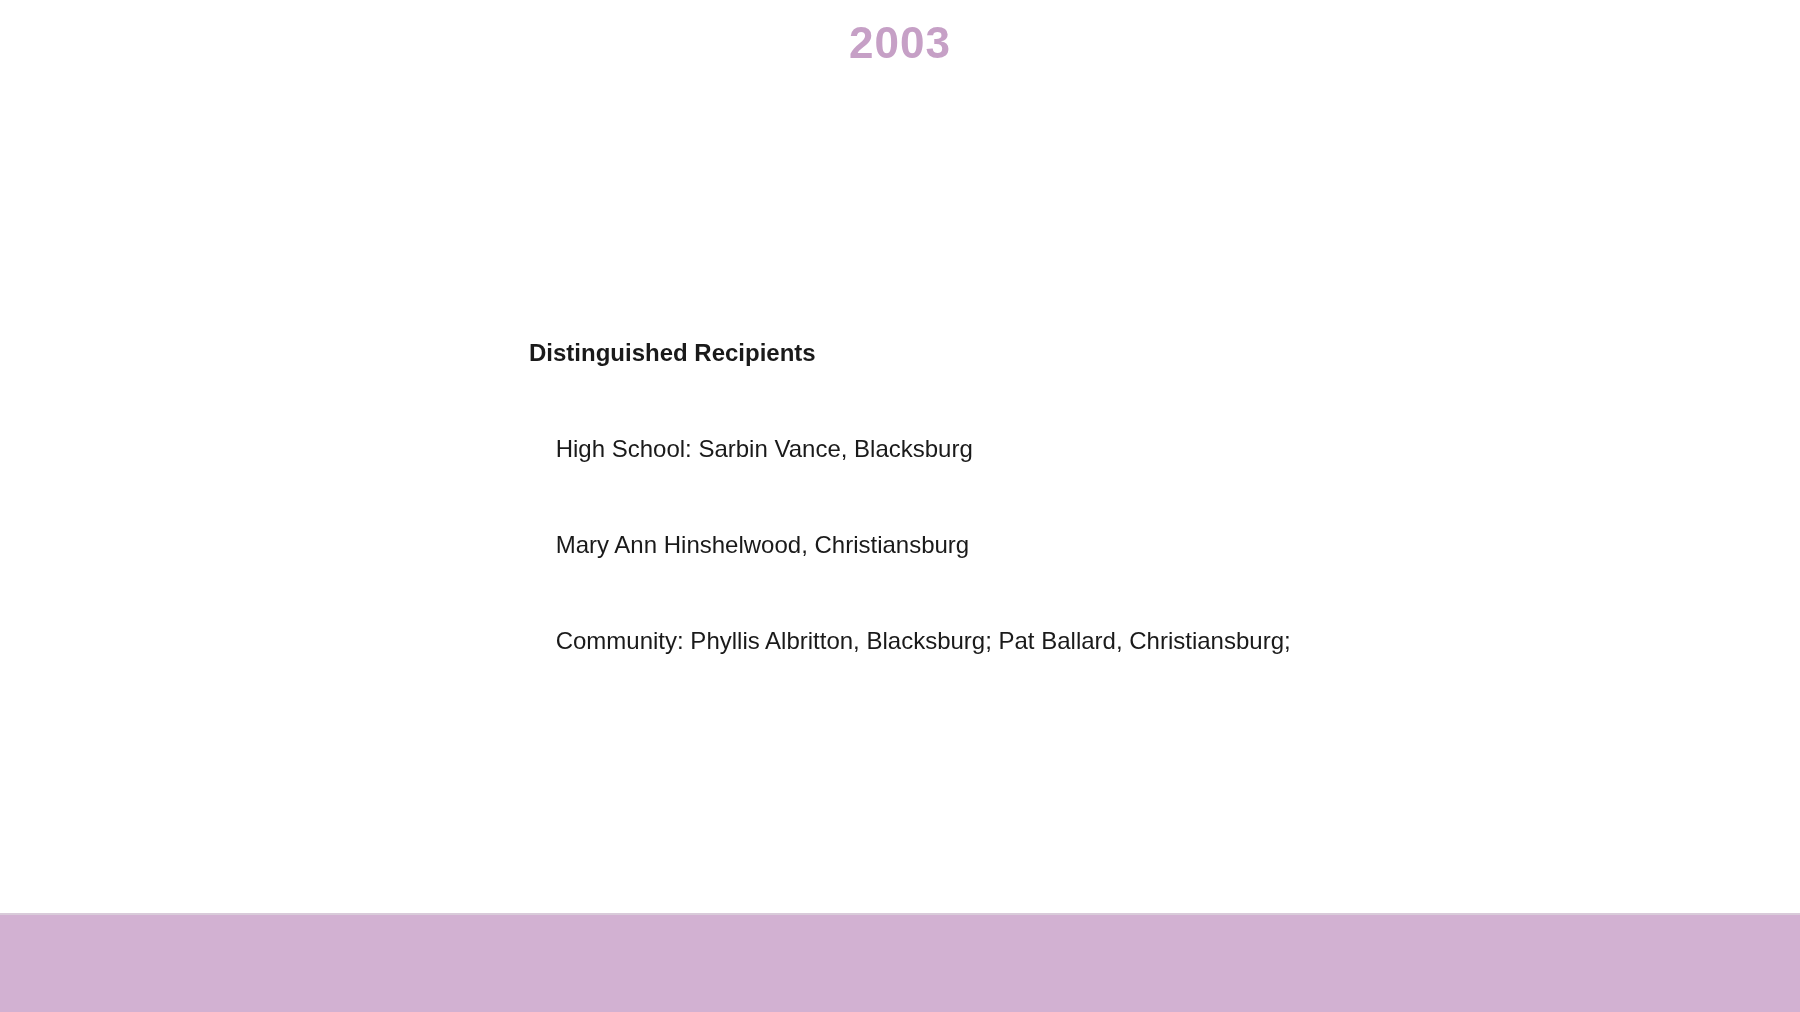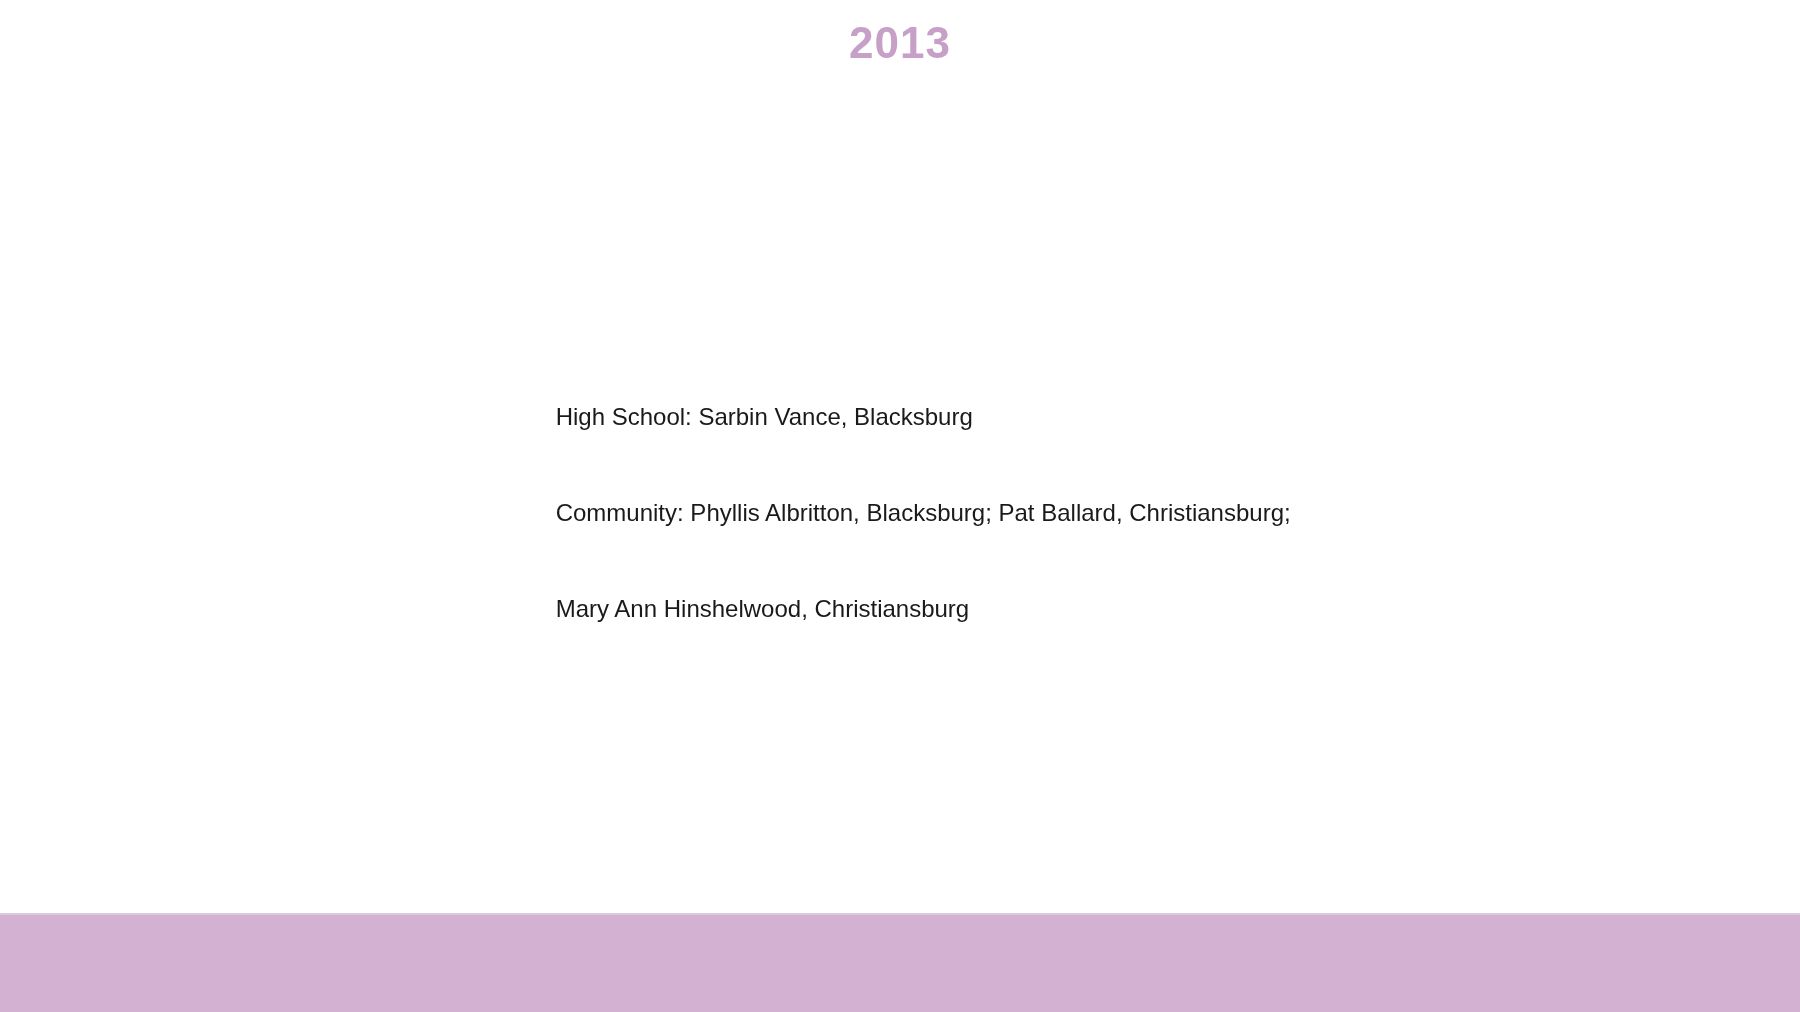--- a/index.html
+++ b/index.html
@@ -54,35 +54,36 @@
     bottom:0;
     width:1800px;
     height:99px;
     background:var(--bar-color);
     border-top:2px solid #d9cbda;
   }
 </style>
 </head>
 <body>
 
-<div class="year-title">2013</div>
+<div class="year-title">2003</div>
 
 <div class="recipients-block">
 
+  <div class="recipients-heading">Distinguished Recipients</div>
 
   <div class="spacer-line"></div>
 
   <div class="recipient-line">
     <span class="recipient-label">High School:</span><span> Sarbin Vance, Blacksburg</span>
   </div>
 
 
   <div class="recipient-line">
-    <span class="recipient-label">Community:</span><span> Phyllis Albritton, Blacksburg; Pat Ballard, Christiansburg;</span>
+    <span class="recipient-label"></span><span>Mary Ann Hinshelwood, Christiansburg</span>
   </div>
 
   <div class="recipient-line">
-    <span class="recipient-label"></span><span>Mary Ann Hinshelwood, Christiansburg</span>
+    <span class="recipient-label">Community:</span><span> Phyllis Albritton, Blacksburg; Pat Ballard, Christiansburg;</span>
   </div>
 
 </div>
 
 <div class="footer-bar"></div>
 
 </body></html>

